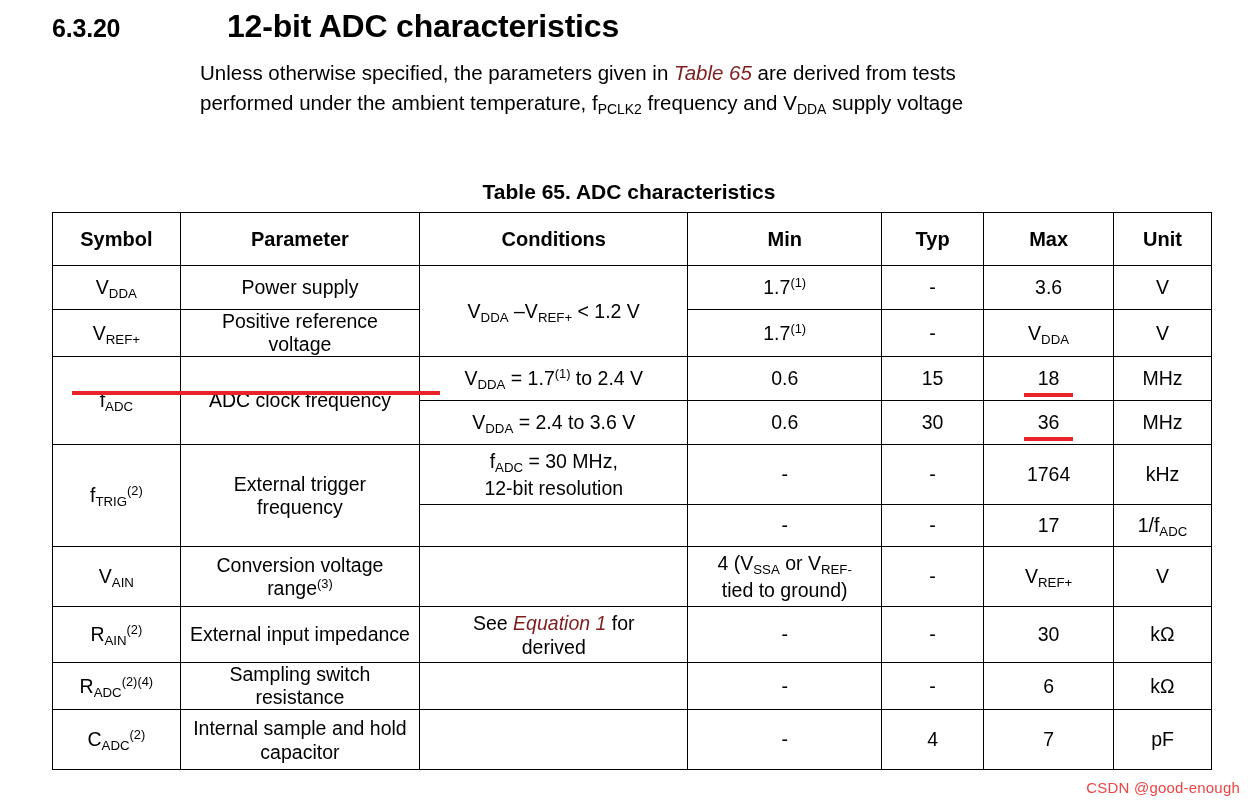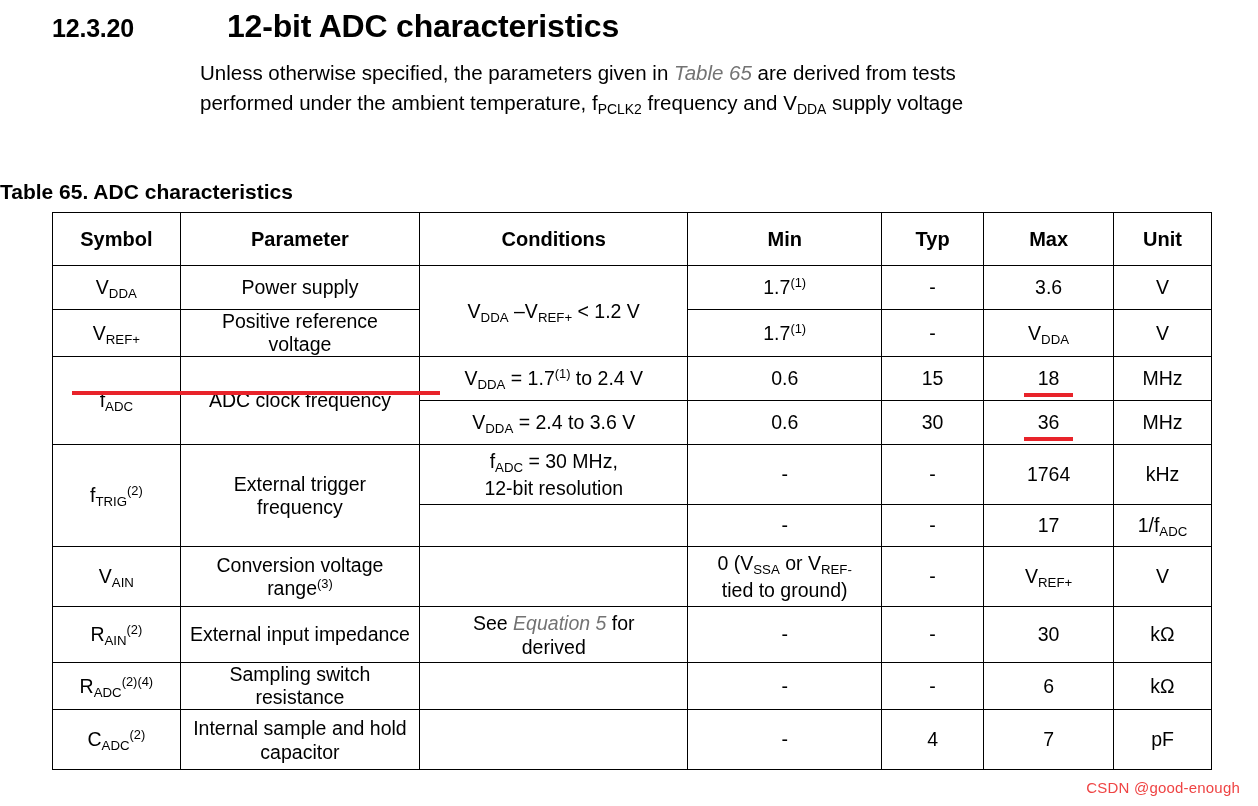--- a/index.html
+++ b/index.html
@@ -48,21 +48,21 @@
     position: absolute;
     top: 58px;
     left: 200px;
     width: 990px;
     font-size: 20.5px;
     line-height: 30px;
     color: #000;
   }
   .intro .ln { display: block; white-space: nowrap; }
   .xref {
-    color: #737373;
+    color: #7f1d1d;
     font-style: italic;
   }
   sub {
     font-size: 0.68em;
     vertical-align: baseline;
     position: relative;
     top: 4px;
   }
   sup {
     font-size: 0.66em;
@@ -70,21 +70,21 @@
     position: relative;
     top: -7px;
   }
 
   
   .table-caption {
     position: absolute;
     top: 180px;
     left: 0;
     width: 1258px;
-    text-align: left;
+    text-align: center;
     font-size: 21px;
     font-weight: bold;
   }
 
   
   .tbl-wrap {
     position: absolute;
     top: 212px;
     left: 52px;
     width: 1160px;
@@ -163,21 +163,21 @@
     color: #ef4444;
     letter-spacing: 0.2px;
   }
 </style>
 </head>
 <body>
 
 <div class="page">
 
   <div class="heading">
-    <div class="heading-num">12.3.20</div>
+    <div class="heading-num">6.3.20</div>
     <div class="heading-title">12-bit ADC characteristics</div>
   </div>
 
   <div class="intro">
     <span class="ln"><span>Unless otherwise specified, the parameters given in </span><span class="xref">Table 65</span><span> are derived from tests</span></span>
     <span class="ln"><span>performed under the ambient temperature, f</span><sub>PCLK2</sub><span> frequency and V</span><sub>DDA</sub><span> supply voltage</span></span>
   </div>
 
   <div class="table-caption">Table 65. ADC characteristics</div>
 
@@ -263,33 +263,33 @@
           <td>-</td>
           <td>17</td>
           <td><span class="nowrap"><span>1/f</span><sub>ADC</sub></span></td>
         </tr>
 
         <tr class="r-h60">
           <td><span class="nowrap"><span>V</span><sub>AIN</sub></span></td>
           <td class="left"><span>Conversion voltage range</span><sup>(3)</sup></td>
           <td></td>
           <td class="two-line">
-            <div class="nowrap"><span>0 (V</span><sub>SSA</sub><span> or V</span><sub>REF-</sub></div>
+            <div class="nowrap"><span>4 (V</span><sub>SSA</sub><span> or V</span><sub>REF-</sub></div>
             <div>tied to ground)</div>
           </td>
           <td>-</td>
           <td><span class="nowrap"><span>V</span><sub>REF+</sub></span></td>
           <td>V</td>
         </tr>
 
         <tr class="r-h56">
           <td><span class="nowrap"><span>R</span><sub>AIN</sub><sup>(2)</sup></span></td>
           <td class="left">External input impedance</td>
           <td class="two-line">
-            <div class="nowrap"><span>See </span><span class="xref">Equation 5</span><span> for</span></div>
+            <div class="nowrap"><span>See </span><span class="xref">Equation 1</span><span> for</span></div>
             <div>derived</div>
           </td>
           <td>-</td>
           <td>-</td>
           <td>30</td>
           <td>kΩ</td>
         </tr>
 
         <tr class="r-h44">
           <td><span class="nowrap"><span>R</span><sub>ADC</sub><sup>(2)(4)</sup></span></td>

